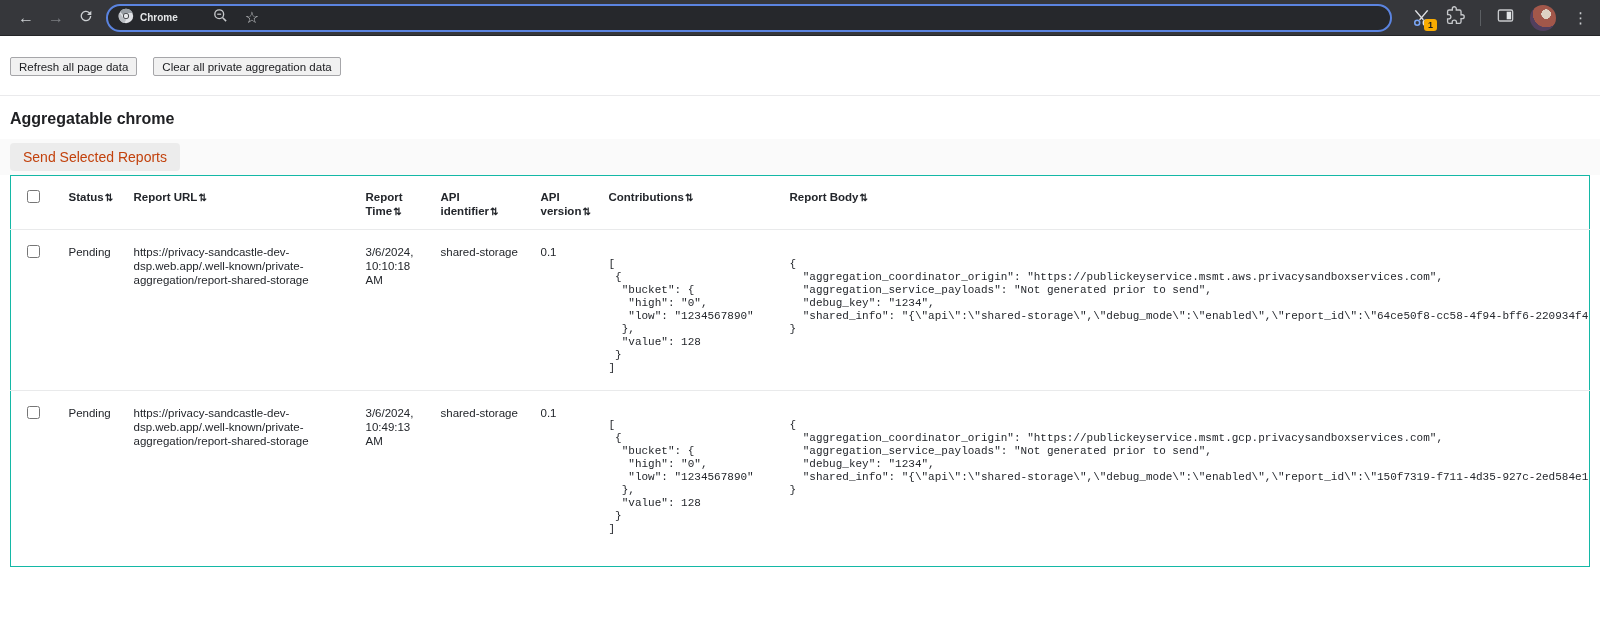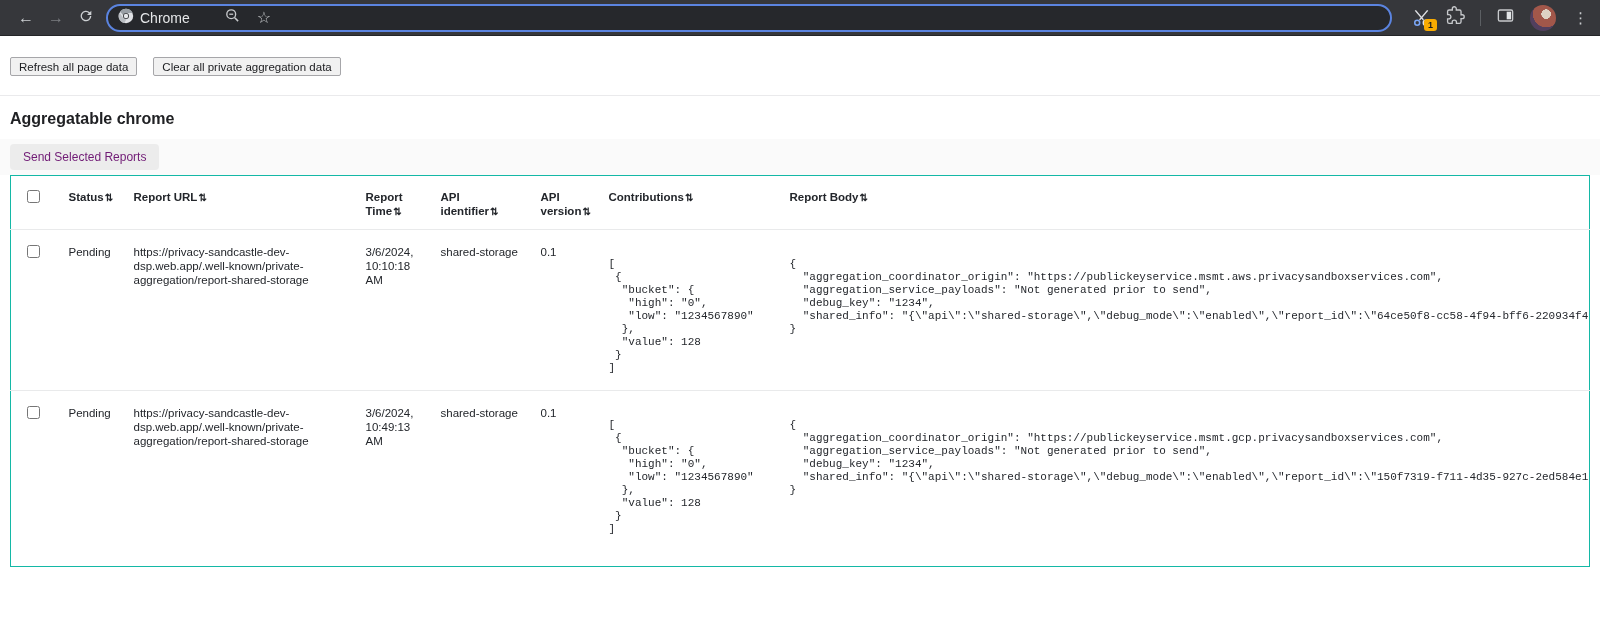--- a/index.html
+++ b/index.html
@@ -34,21 +34,21 @@
     height: 28px;
     border-radius: 14px;
     background: #26282c;
     border: 2px solid var(--accent_focus_ring, #5b84e0);
     display: flex;
     align-items: center;
     padding: 0 12px 0 10px;
     min-width: 0;
   }
   .chip { display: flex; align-items: center; gap: 6px; margin-right: 22px; }
-  .chip-label { color: #e4e6e8; font-size: 14px; font-weight: 400; }
+  .chip-label { color: #e4e6e8; font-size: 10px; font-weight: 700; }
   .url-text { color: #e8eaed; font-size: 13px; flex: 1 1 auto; white-space: nowrap; overflow: hidden; }
   .urlbar-right { display: flex; align-items: center; gap: 16px; margin-left: 12px; }
   .star-glyph { color: #c7c9cc; font-size: 16px; line-height: 1; }
   .tb-right { display: flex; align-items: center; gap: 15px; margin-left: 20px; }
   .ext-icon { position: relative; display: inline-flex; }
   .badge {
     position: absolute; right: -6px; bottom: -4px;
     min-width: 13px; height: 12px; padding: 0 2px;
     background: var(--badge, #f9ab00);
     color: #1b1b1b; font-size: 9px; font-weight: 700;
@@ -88,22 +88,22 @@
   }
   .strip {
     margin-top: 11px;
     height: 36px;
     background: #fafafa;
     display: flex; align-items: center;
     padding: 0 10px;
   }
   .send-button {
     font-family: "Liberation Sans", sans-serif;
-    font-size: 12px;
-    color: #701a75;
+    font-size: 14px;
+    color: #c2410c;
     background: #ececec;
     border: none;
     border-radius: 4px;
     padding: 6px 13px;
   }
 
   
   .table-wrap { margin: 0 10px; }
   table {
     width: 1580px;

